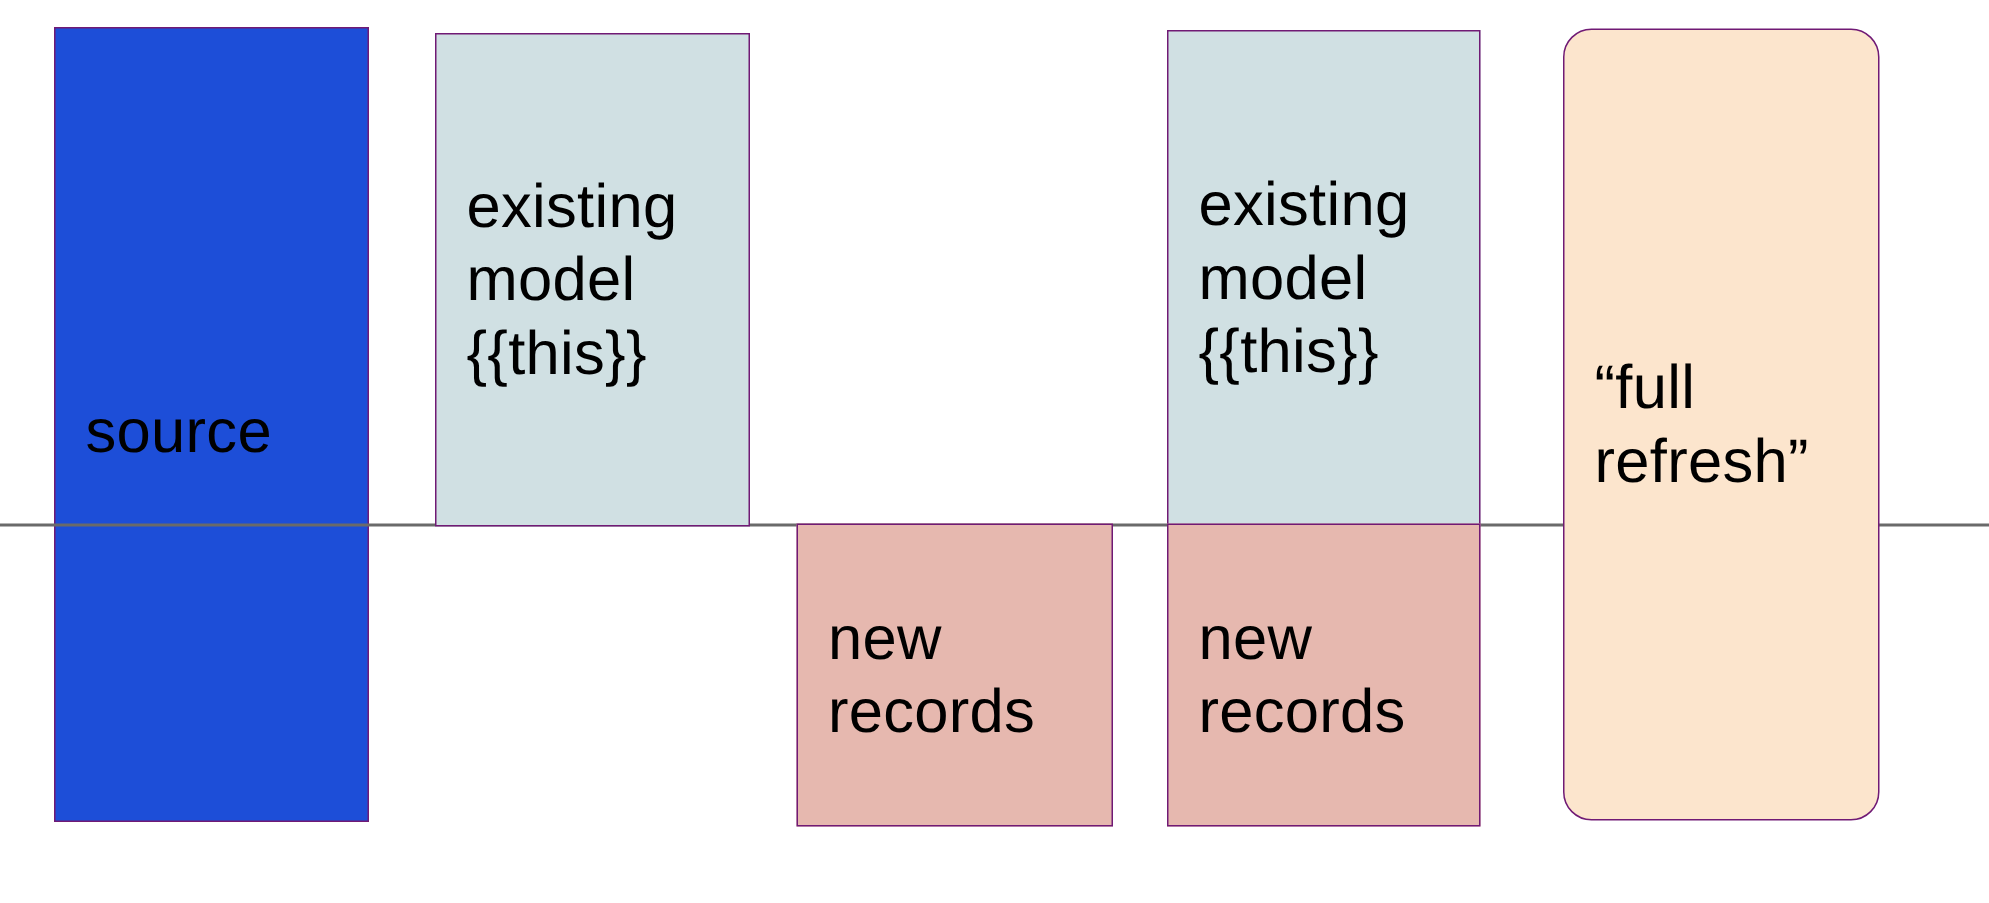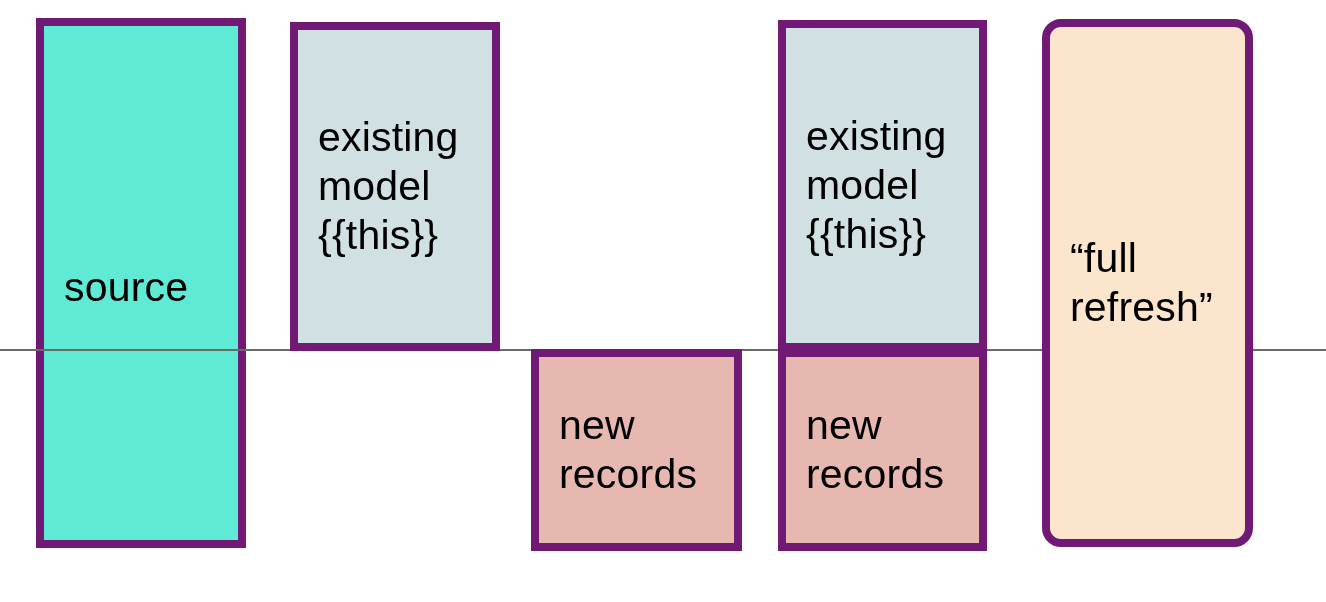--- a/index.html
+++ b/index.html
@@ -21,21 +21,21 @@
     left: 0;
     top: 349px;
     width: 1326px;
     height: 2px;
     background: #6a6a6a;
     z-index: 2;
   }
   .box {
     position: absolute;
     box-sizing: border-box;
-    border: 8px solid #701a75;
+    border: 1px solid #701a75;
     display: flex;
     align-items: center;
     z-index: 3;
   }
   .box .label {
     font-size: 41px;
     line-height: 49px;
     letter-spacing: 0.2px;
     padding-left: 20px;
     padding-right: 8px;
@@ -70,21 +70,21 @@
     z-index: 4; 
   }
 </style>
 </head>
 <body>
 
 <div class="canvas">
 
   <div class="divider-line" style="background-color: rgb(106, 106, 106);"></div>
 
-  <div class="box box-source" style="background-color: #5eead4; text-align: right;">
+  <div class="box box-source" style="background-color: #1d4ed8; text-align: right;">
     <span class="label">source</span>
   </div>
 
   <div class="box box-existing-1" style="background-color: rgb(208, 224, 227);">
     <span class="label">existing model {{this}}</span>
   </div>
 
   <div class="box box-new-records-1" style="background-color: rgb(230, 184, 175);">
     <span class="label">new records</span>
   </div>

